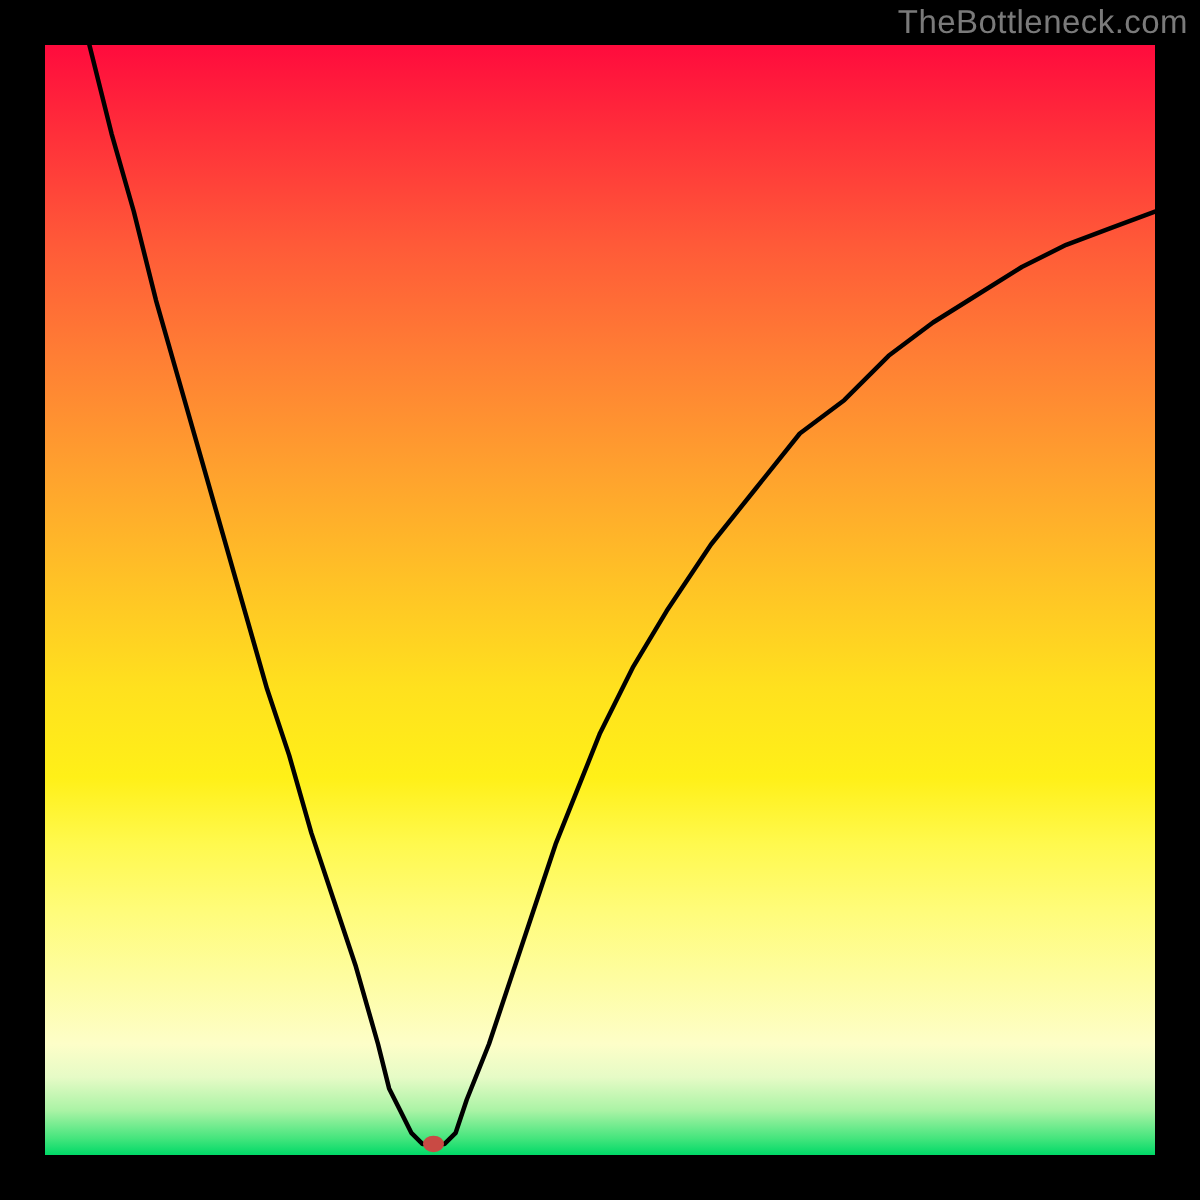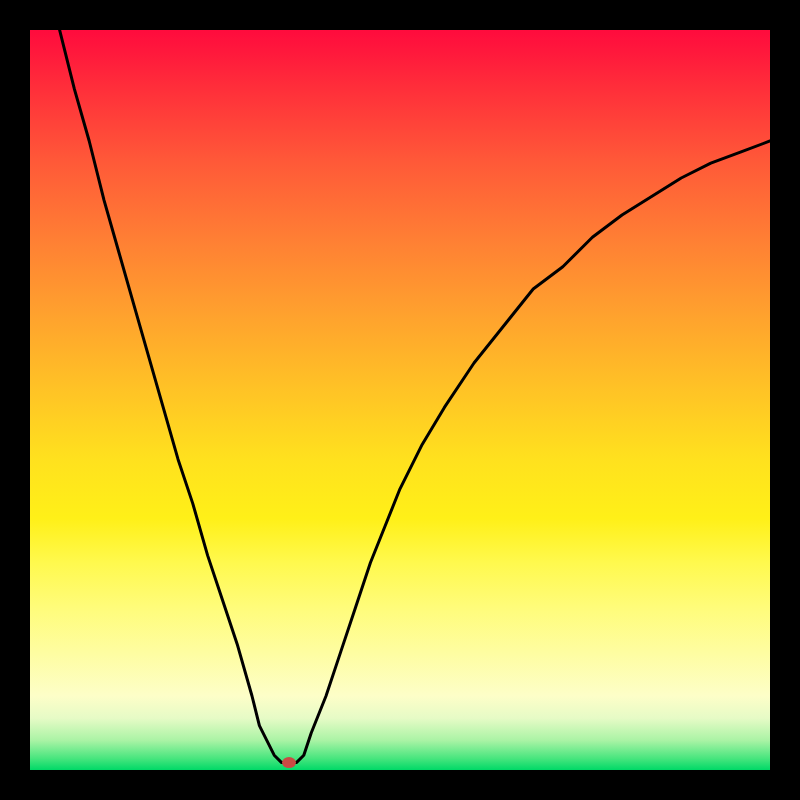--- a/index.html
+++ b/index.html
@@ -67,20 +67,21 @@
     font-size: 22px;
     font-weight: 400;
     letter-spacing: 0.3px;
     user-select: none;
   }
 </style>
 </head>
 <body>
 
 <div class="wrap">
+  <span class="watermark">TheBottleneck.com</span>
 
   <div class="frame">
     <div class="plot">
       <svg viewBox="0 0 100 100" preserveAspectRatio="none">
         <path id="curve-path" fill="none" stroke="#000" stroke-width="0.405" stroke-linejoin="round" stroke-linecap="round" d="M4.000 0.000 L6.000 8.000 L8.000 15.000 L10.000 23.000 L12.000 30.000 L14.000 37.000 L16.000 44.000 L18.000 51.000 L20.000 58.000 L22.000 64.000 L24.000 71.000 L26.000 77.000 L28.000 83.000 L30.000 90.000 L31.000 94.000 L32.000 96.000 L33.000 98.000 L34.000 99.000 L35.000 99.000 L36.000 99.000 L37.000 98.000 L38.000 95.000 L40.000 90.000 L42.000 84.000 L44.000 78.000 L46.000 72.000 L48.000 67.000 L50.000 62.000 L53.000 56.000 L56.000 51.000 L60.000 45.000 L64.000 40.000 L68.000 35.000 L72.000 32.000 L76.000 28.000 L80.000 25.000 L84.000 22.500 L88.000 20.000 L92.000 18.000 L96.000 16.500 L100.000 15.000"></path>
         <ellipse id="marker-dot" fill="#c94a44" cx="35.000" cy="99.000" rx="0.946" ry="0.743"></ellipse>
       </svg>
     </div>
   </div>
 </div>

